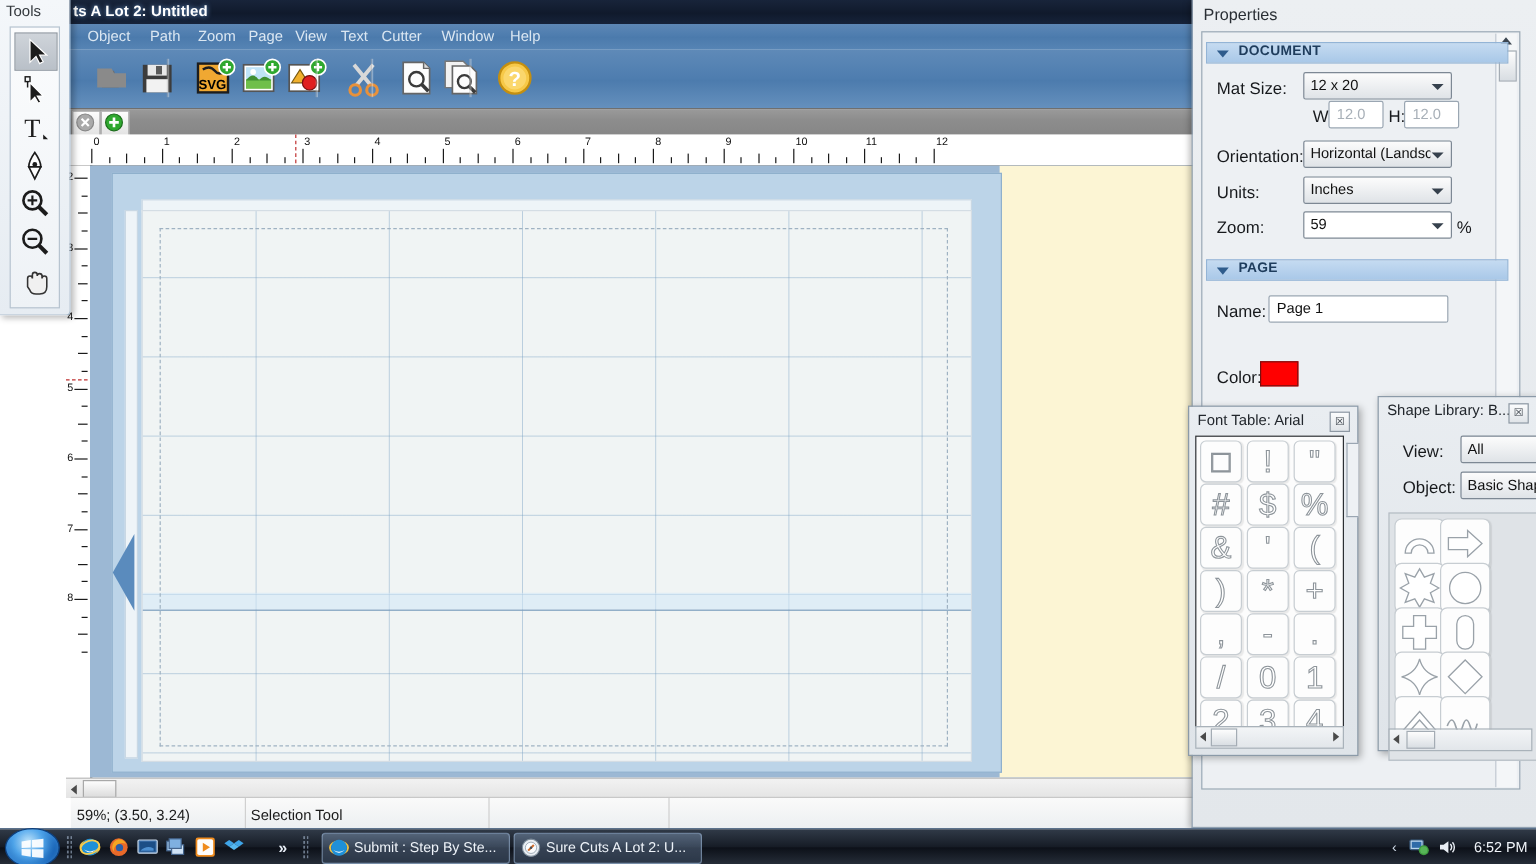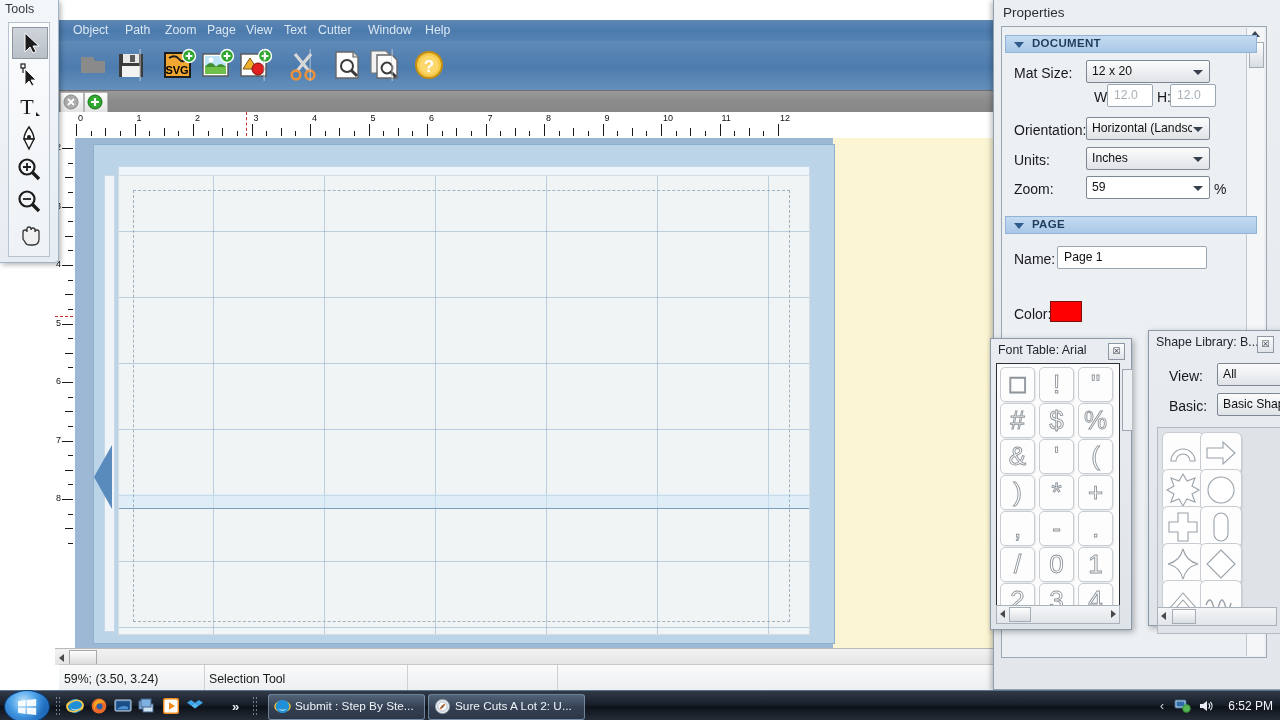--- a/index.html
+++ b/index.html
@@ -172,20 +172,23 @@
     background-image:radial-gradient(circle,rgba(180,200,225,.55) 1px,transparent 1px);
     background-size:3px 4px;}
   #tray-time{position:absolute;right:7px;top:8px;font-size:12px;color:#f0f4f9;white-space:nowrap;}
   #tray-arrow{position:absolute;right:116px;top:8px;font-size:12px;color:#cfdae6;}
 </style>
 </head>
 <body>
 
 <div class="abs" id="app-window">
 
+  <div class="abs" id="titlebar">
+    <div id="title-text">ts A Lot 2: Untitled</div>
+  </div>
 
   <div class="abs" id="menubar">
     <div class="menu-item" style="left:16px">Object</div>
     <div class="menu-item" style="left:68px">Path</div>
     <div class="menu-item" style="left:108px">Zoom</div>
     <div class="menu-item" style="left:150px">Page</div>
     <div class="menu-item" style="left:189px">View</div>
     <div class="menu-item" style="left:227px">Text</div>
     <div class="menu-item" style="left:261px">Cutter</div>
     <div class="menu-item" style="left:311px">Window</div>
@@ -583,21 +586,21 @@
 
 <div class="abs fpanel" id="shape-lib">
   <div class="ftitle">Shape Library: B...</div>
   <div class="fclose" style="left:108px;top:5px">☒</div>
 
   <div class="field-lbl" style="left:20px;top:37px">View:</div>
   <div class="combo" id="sl-view">
     <div class="ctext">All</div>
   </div>
 
-  <div class="field-lbl" style="left:20px;top:67px">Basic:</div>
+  <div class="field-lbl" style="left:20px;top:67px">Object:</div>
   <div class="combo" id="sl-shapes">
     <div class="ctext">Basic Shap</div>
   </div>
 
   <div id="sl-grid">
       <div class="shape" style="left: 4px; top: 4px;"><svg width="40" height="40" viewBox="0 0 40 40">
           <path d="M8 28 a12 12 0 0 1 24 0 l-5 0 a7 7 0 0 0-14 0 z" fill="#fff" stroke="#9aa2a9" stroke-width="1.1"></path>
         </svg></div>
       <div class="shape" style="left: 42px; top: 4px;"><svg width="40" height="40" viewBox="0 0 40 40">
           <path d="M6 15 h16 v-6 l12 11 l-12 11 v-6 h-16 z" fill="#fff" stroke="#9aa2a9" stroke-width="1.1"></path>

